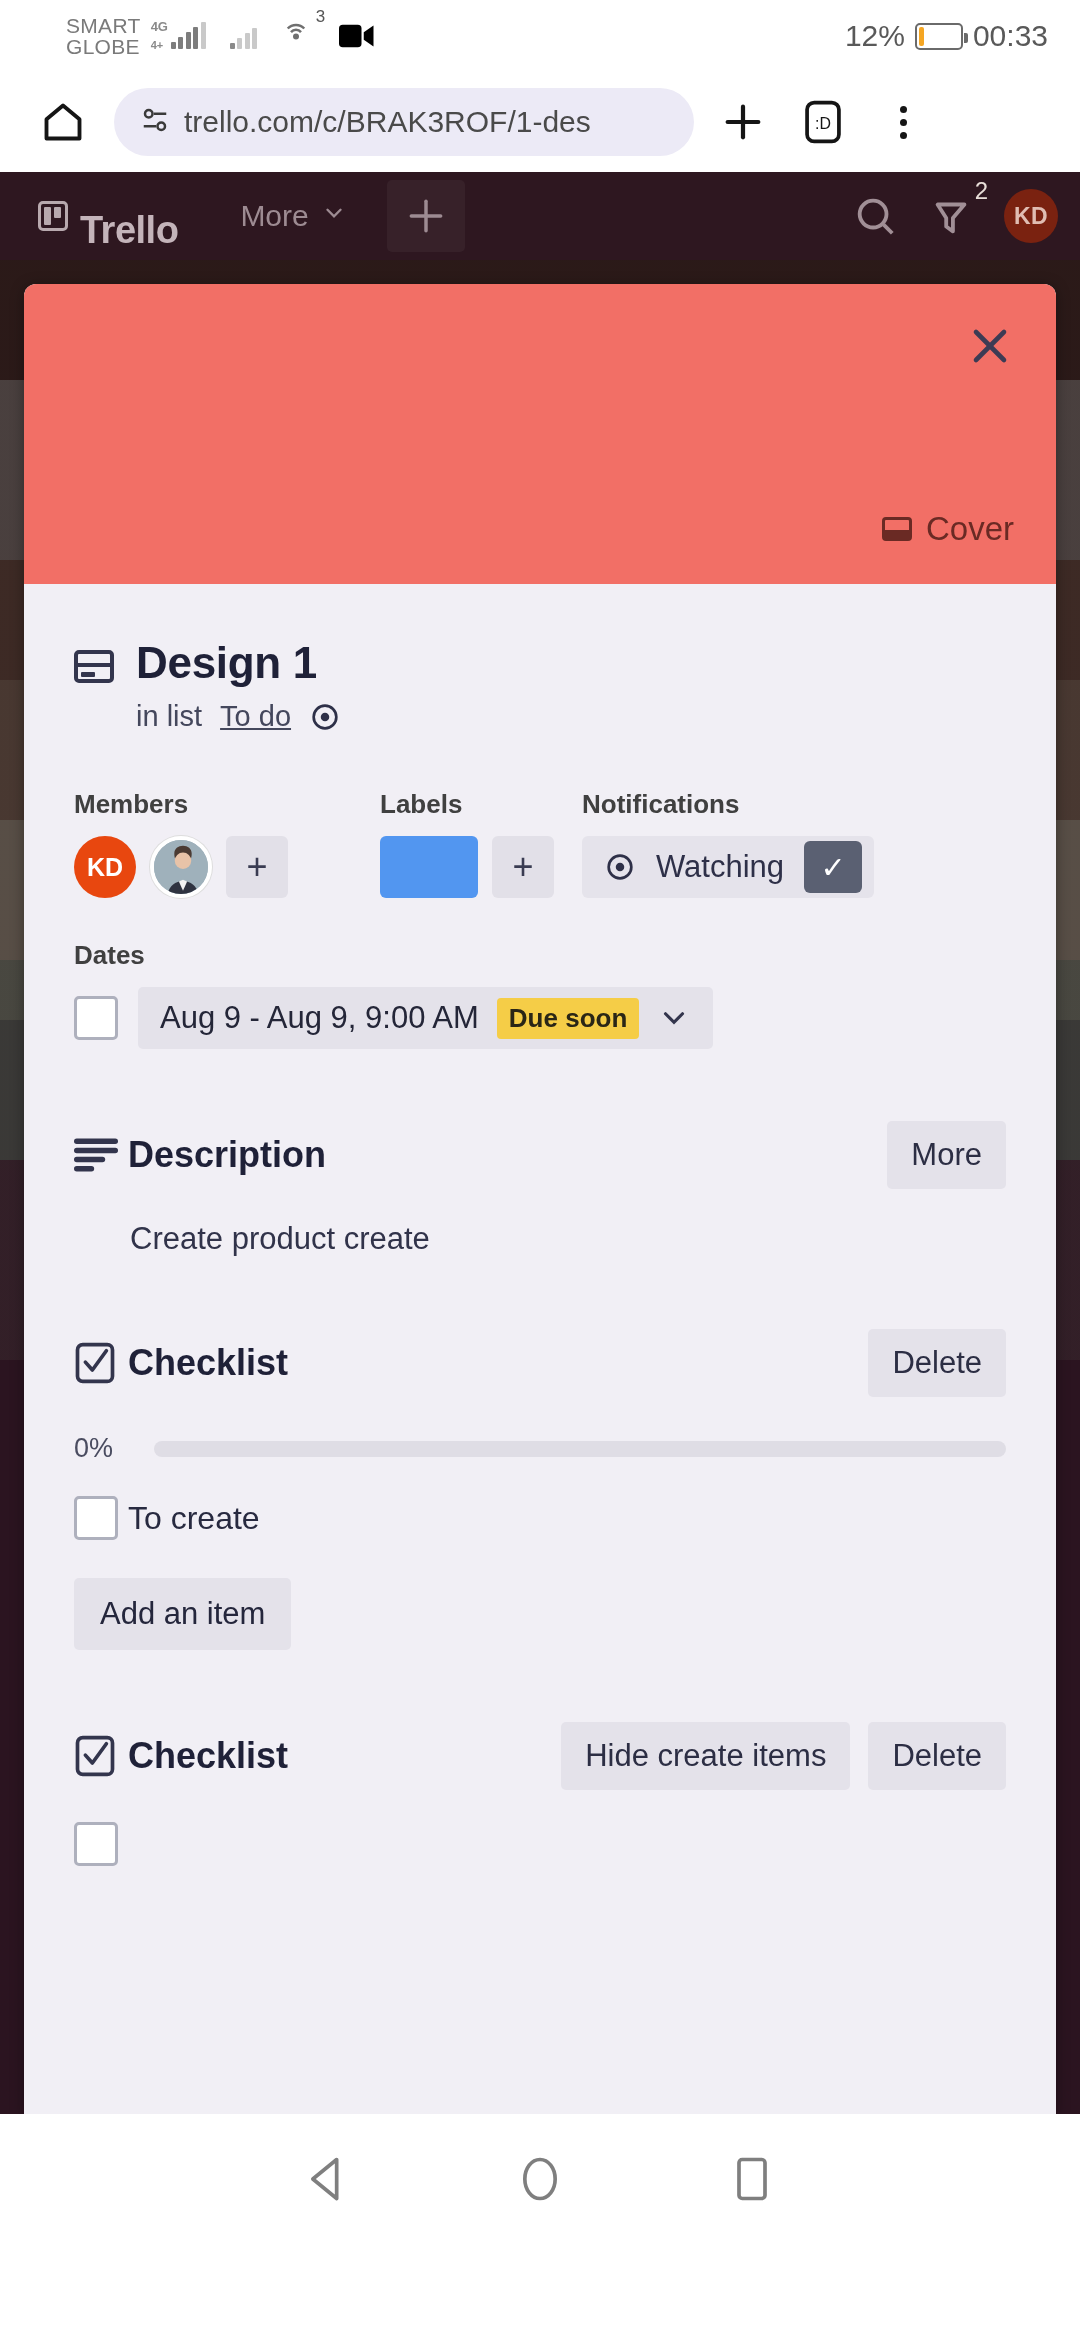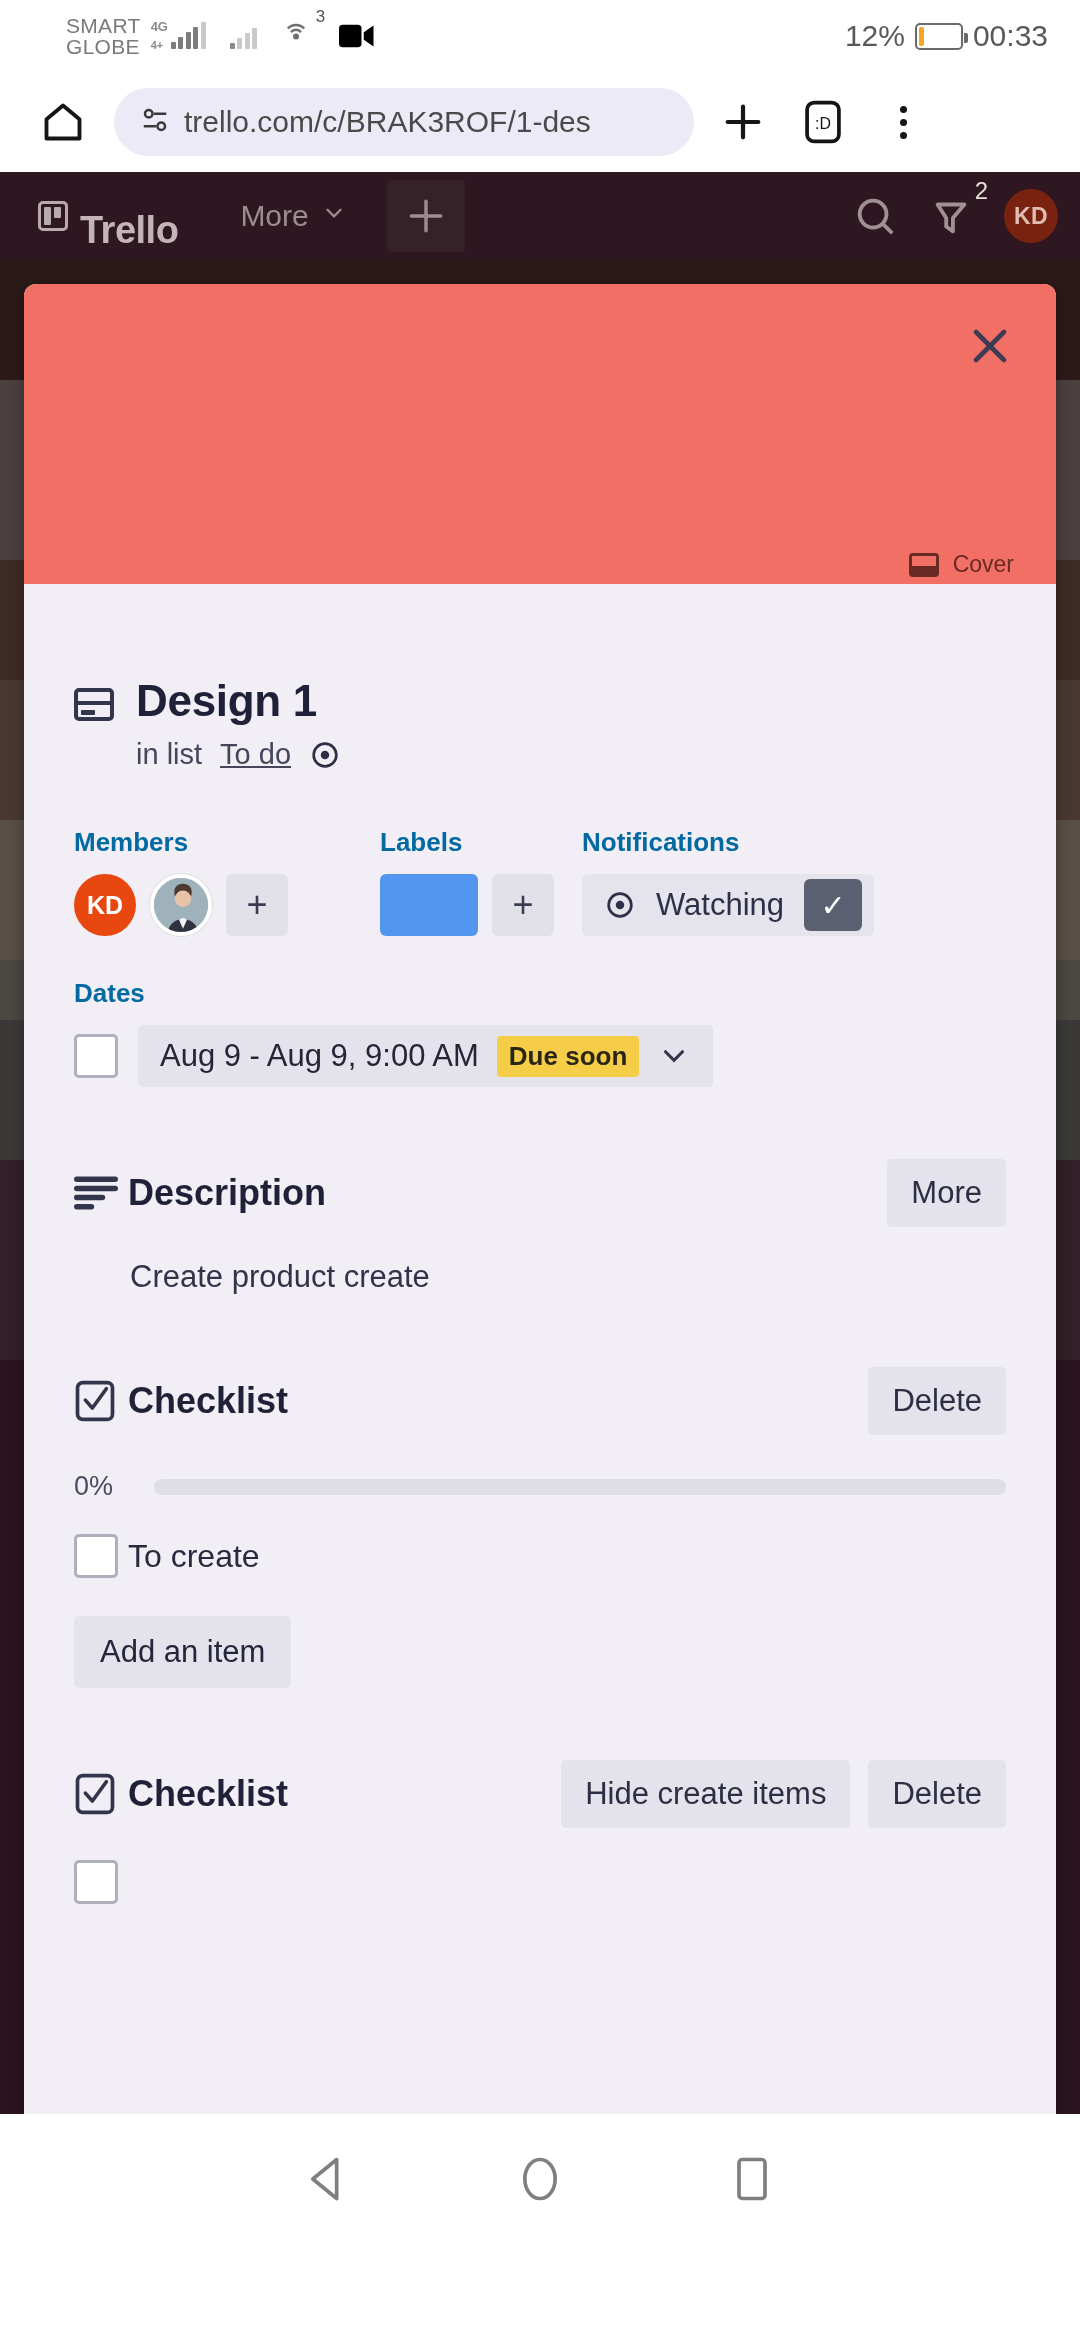--- a/index.html
+++ b/index.html
@@ -213,35 +213,35 @@
     background: #F26F66;
     position: relative;
     border-radius: 10px 10px 0 0;
   }
   .cover-close {
     position: absolute; top: 38px; right: 42px;
     color: #3d3b54;
     cursor: pointer;
   }
   .cover-btn {
-    position: absolute; bottom: 6px; right: 42px;
+    position: absolute; bottom: 36px; right: 42px;
     display: flex; align-items: center; gap: 14px;
-    color: #6a2a24; font-size: 23px;
+    color: #6a2a24; font-size: 33px;
   }
   .cover-chip {
     width: 30px; height: 24px;
     border: 3px solid #6a2a24; border-radius: 4px;
     position: relative; display:block;
   }
   .cover-chip::after {
     content:""; position:absolute; left:0; right:0; bottom:0;
     height: 8px; background:#6a2a24;
   }
 
-  .card-body { padding: 12px 0 20px 0; margin-top: 38px; }
+  .card-body { padding: 12px 0 20px 0; }
 
   .title-row {
     display: flex; align-items: flex-start; gap: 22px;
     padding: 42px 0 0 50px;
   }
   .card-icon-tpl {
     width: 40px; height: 33px;
     border: 4px solid #33354d; border-radius: 5px;
     position: relative; margin-top: 12px; flex: 0 0 auto;
   }
@@ -262,21 +262,21 @@
   .inlist u { text-decoration: underline; }
   .eye-ico { color:#2e3048; display:flex; align-items:center;}
 
   .meta-row {
     display: flex;
     padding: 56px 0 0 50px;
     gap: 0;
   }
   .meta-col { display:flex; flex-direction: column; }
   .meta-label {
-    font-size: 26px; font-weight: 700; color: #0369a1;
+    font-size: 26px; font-weight: 700; color: #404040;
     margin-bottom: 16px;
   }
   .meta-content { display: flex; align-items: center; gap: 14px;}
   .avatar-kd {
     width: 62px; height: 62px; border-radius:50%;
     background: #E8470F; color:#fff;
     font-size: 25px; font-weight: 700;
     display:flex; align-items:center; justify-content:center;
   }
   .avatar-photo {

